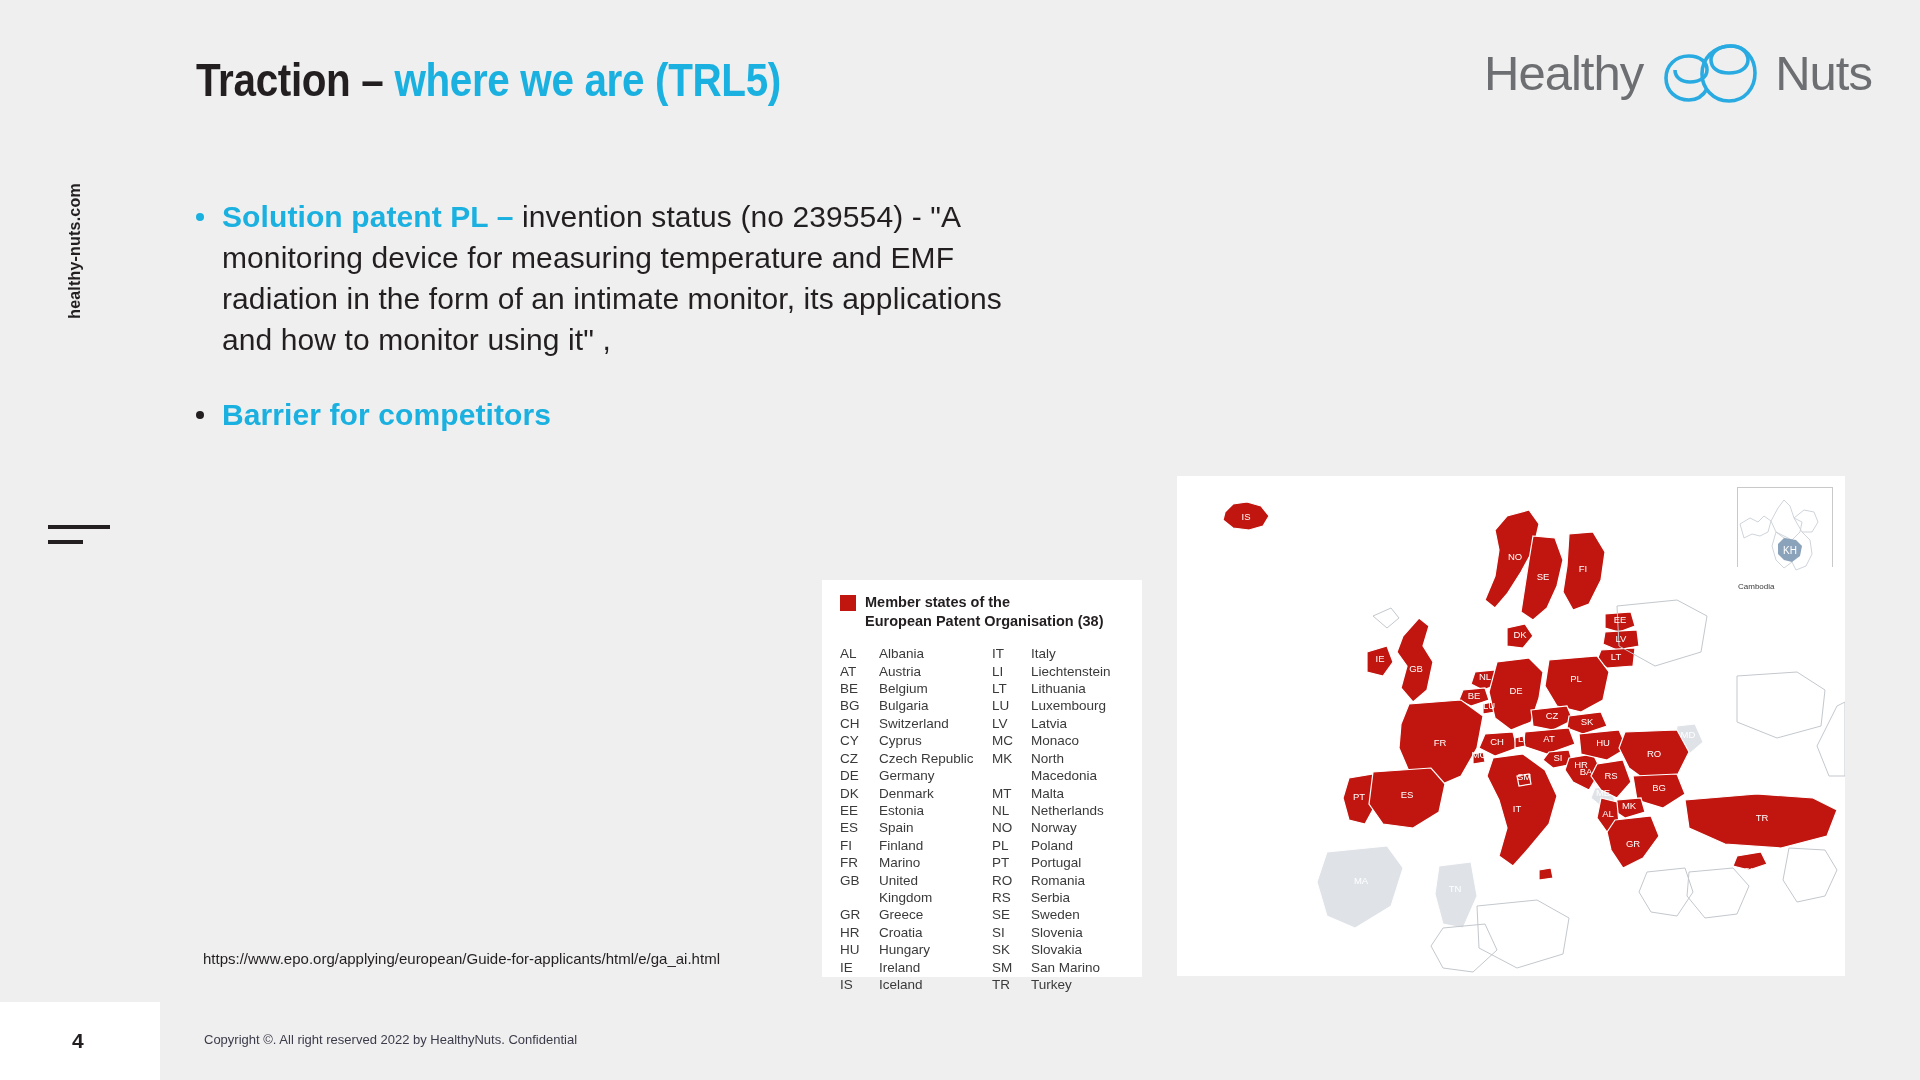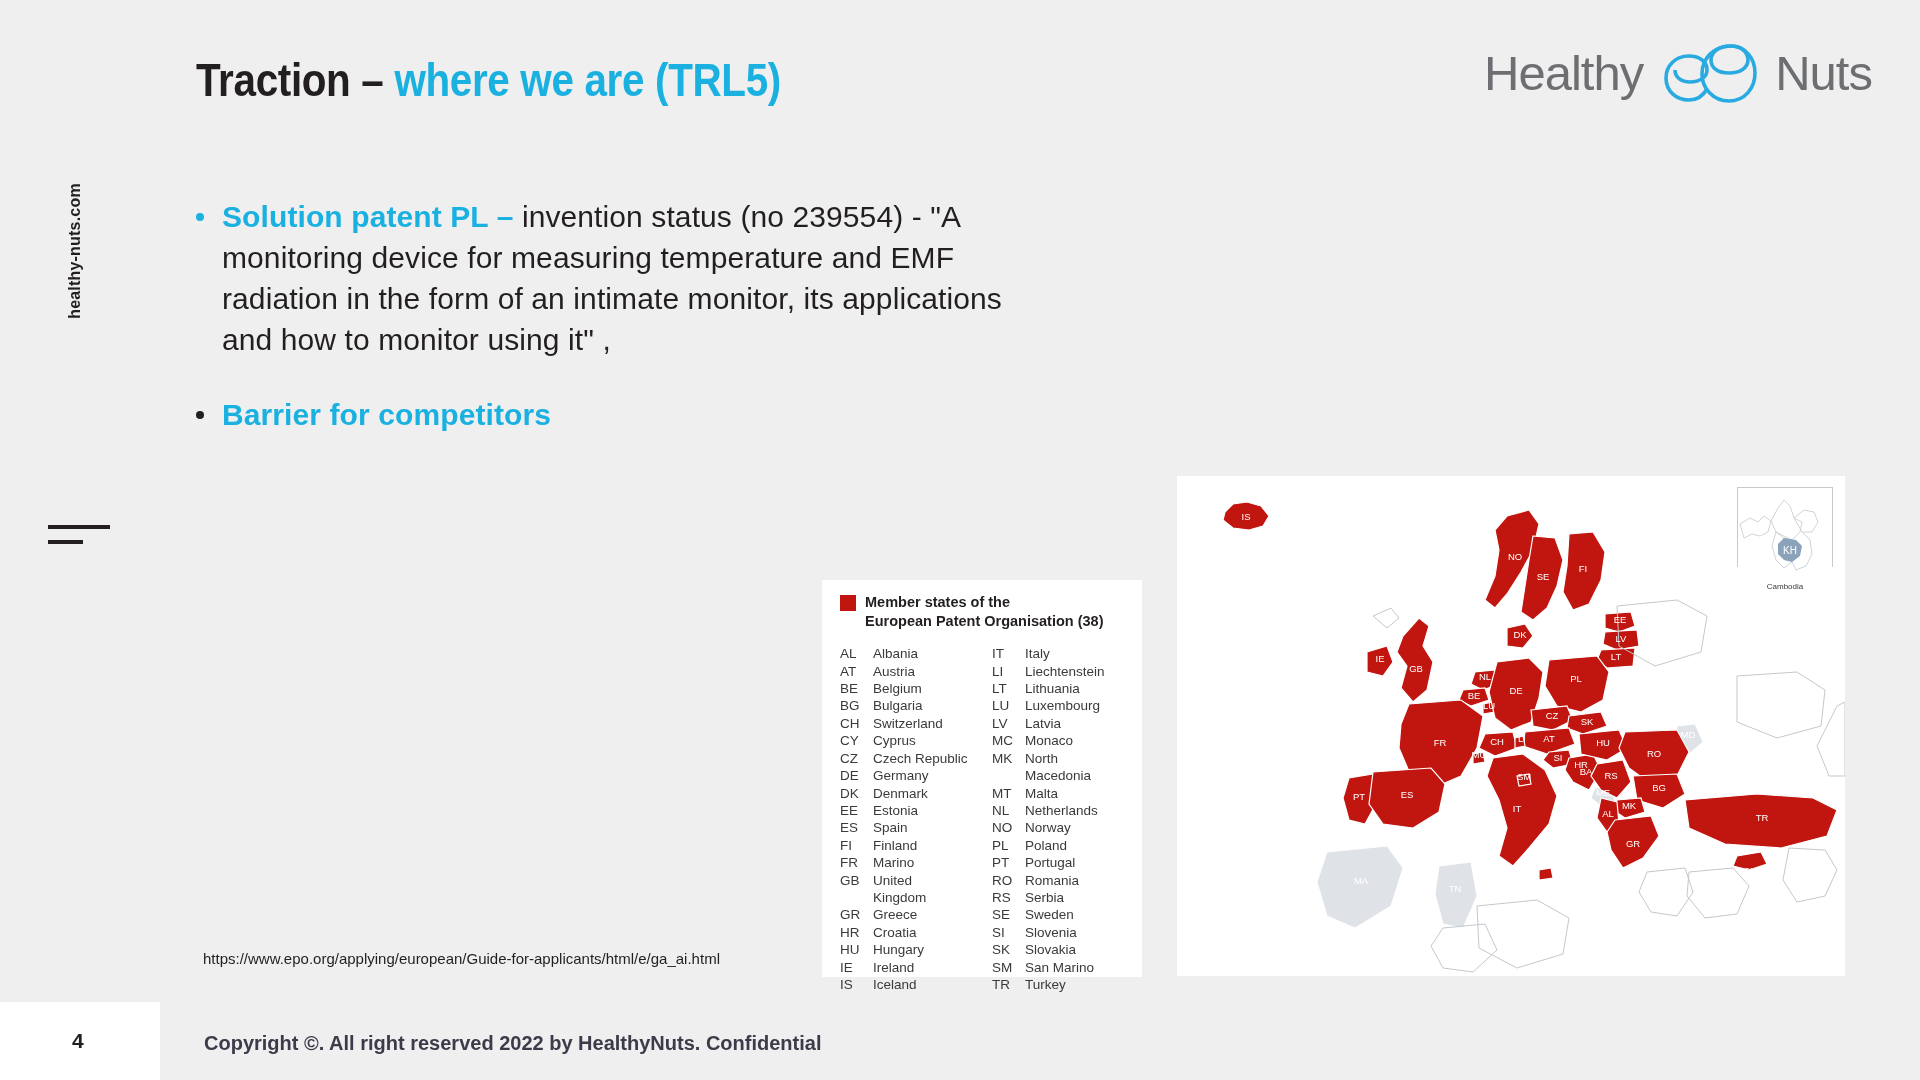--- a/index.html
+++ b/index.html
@@ -82,57 +82,57 @@
   #epo-legend .swatch{width:16px;height:16px;background:#c1160f;flex:none;margin-top:2px;}
   #epo-legend .lg-title{
     font-size:14.5px;font-weight:bold;color:#231f20;line-height:1.32;
   }
   #epo-legend .cols{
     display:flex;margin-top:14px;gap:18px;
   }
   #epo-legend .col{width:140px;}
   .crow{display:flex;font-size:13.5px;color:#3a3a3a;line-height:17.4px;}
   .crow .code{width:33px;flex:none;}
-  .crow .nm{flex:1;}
+  .crow .nm{flex:1;margin-left:6px;}
 
   
   #source-url{
     position:absolute;left:203px;top:950px;
     font-size:15px;color:#231f20;
   }
 
   
   #map-card{
     position:absolute;left:1177px;top:476px;
     width:668px;height:500px;background:#fff;
   }
   #map-svg{display:block;width:668px;height:500px;}
   #inset{
     position:absolute;right:12px;top:11px;
     width:96px;height:80px;background:#fff;
     border:1px solid #c9c9c9;box-sizing:border-box;
   }
   #inset svg{display:block;width:94px;height:93px;}
   #inset .cap{
-    font-size:8px;color:#3a3a3a;text-align:center;
+    font-size:8px;color:#3a3a3a;
     margin-top:1px;font-family:"Liberation Sans",sans-serif;
   }
 
   
   #page-tab{
     position:absolute;left:0;top:1002px;
     width:160px;height:78px;background:#fff;
   }
   #page-num{
     position:absolute;left:72px;top:1029px;
     font-size:21px;font-weight:bold;color:#231f20;
   }
   #copyright{
     position:absolute;left:204px;top:1032px;
-    font-size:20px;color:#3b3b4a;font-weight:bold;
+    font-size:13px;color:#3b3b4a;
   }
 </style>
 </head>
 <body>
 
 <div id="side-url">
   <span>healthy-nuts.com</span>
 </div>
 <div id="rail-lines">
   <div class="l1"></div>

